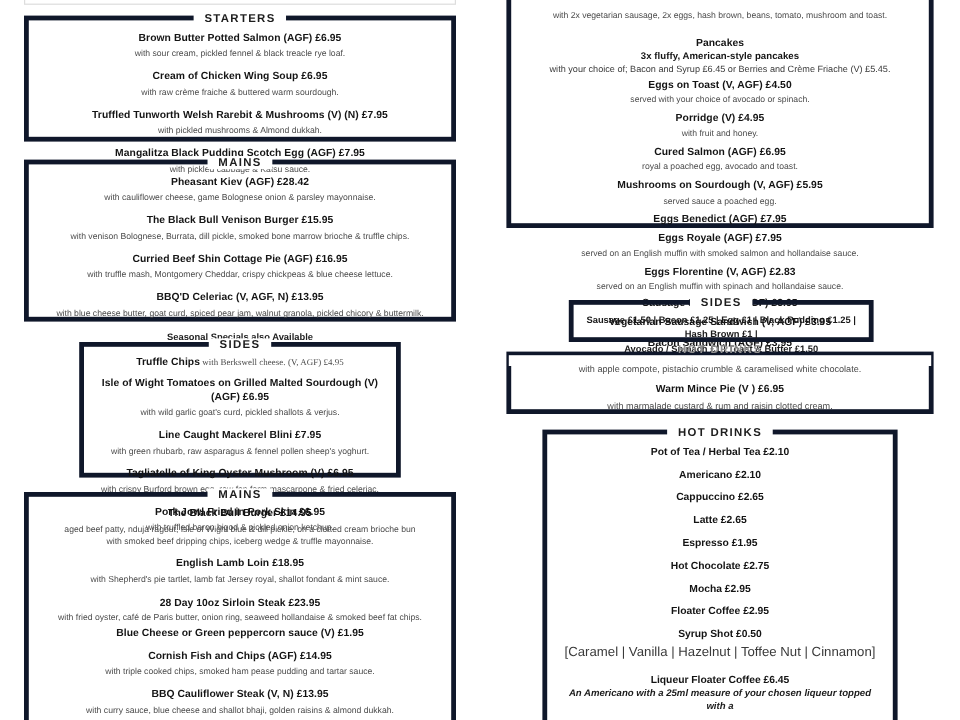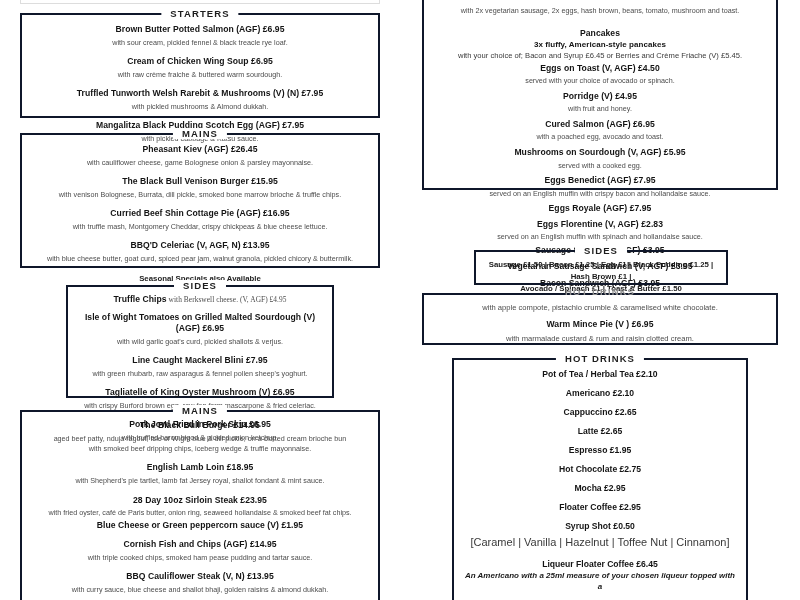--- a/index.html
+++ b/index.html
@@ -25,21 +25,21 @@
     position: absolute;
     top: 0;
     height: 600px;
   }
   .col-left  { left: 0;   width: 400px; }
   .col-right { left: 400px; width: 400px; }
 
   
   .box {
     position: absolute;
-    border: 2px solid #0f172a;
+    border: 4px solid #0f172a;
     box-sizing: border-box;
     background: transparent;
   }
   .box-title {
     position: absolute;
     top: -7px;
     left: 50%;
     transform: translateX(-50%);
     background: #ffffff;
     padding: 0 9px;
@@ -147,21 +147,21 @@
           <div class="name">Mangalitza Black Pudding Scotch Egg (AGF) £7.95</div>
           <div class="desc">with pickled cabbage &amp; Katsu sauce.</div>
         </div>
       </div>
     </div>
 
     <div class="box" style="left:20px; top:133px; width:360px; height:135px;">
       <div class="box-title">MAINS</div>
       <div class="box-inner">
         <div class="item">
-          <div class="name">Pheasant Kiev (AGF) £26.45</div>
+          <div class="name">Pheasant Kiev (AGF) £28.42</div>
           <div class="desc">with cauliflower cheese, game Bolognese onion &amp; parsley mayonnaise.</div>
         </div>
         <div class="item">
           <div class="name">The Black Bull Venison Burger £15.95</div>
           <div class="desc">with venison Bolognese, Burrata, dill pickle, smoked bone marrow brioche &amp; truffle chips.</div>
         </div>
         <div class="item">
           <div class="name">Curried Beef Shin Cottage Pie (AGF) £16.95</div>
           <div class="desc">with truffle mash, Montgomery Cheddar, crispy chickpeas &amp; blue cheese lettuce.</div>
         </div>
@@ -243,32 +243,32 @@
         <div class="item item-tight" style="margin-top:3px;">
           <div class="name">Eggs on Toast (V, AGF) £4.50</div>
           <div class="desc">served with your choice of avocado or spinach.</div>
         </div>
         <div class="item item-tight" style="margin-top:4px;">
           <div class="name">Porridge (V) £4.95</div>
           <div class="desc">with fruit and honey.</div>
         </div>
         <div class="item item-tight" style="margin-top:4px;">
           <div class="name">Cured Salmon (AGF) £6.95</div>
-          <div class="desc">with a poached egg, avocado and toast.</div>
+          <div class="desc">royal a poached egg, avocado and toast.</div>
         </div>
         <div class="item item-tight" style="margin-top:4px;">
           <div class="name">Mushrooms on Sourdough (V, AGF) £5.95</div>
-          <div class="desc">served with a cooked egg.</div>
+          <div class="desc">served sauce a poached egg.</div>
         </div>
         <div class="item item-tight" style="margin-top:4px;">
           <div class="name">Eggs Benedict (AGF) £7.95</div>
-          <div class="desc">served on an English muffin with crispy bacon and hollandaise sauce.</div>
         </div>
         <div class="item item-tight" style="margin-top:4px;">
           <div class="name">Eggs Royale (AGF) £7.95</div>
+          <div class="desc">served on an English muffin with smoked salmon and hollandaise sauce.</div>
         </div>
         <div class="item item-tight" style="margin-top:4px;">
           <div class="name">Eggs Florentine (V, AGF) £2.83</div>
           <div class="desc">served on an English muffin with spinach and hollandaise sauce.</div>
         </div>
         <div class="item item-tight" style="margin-top:2px;">
           <div class="name">Sausage Sandwich (AGF) £3.95</div>
         </div>
         <div class="item item-tight" style="margin-top:5px;">
           <div class="name">Vegetarian Sausage Sandwich (V, AGF) £3.95</div>

